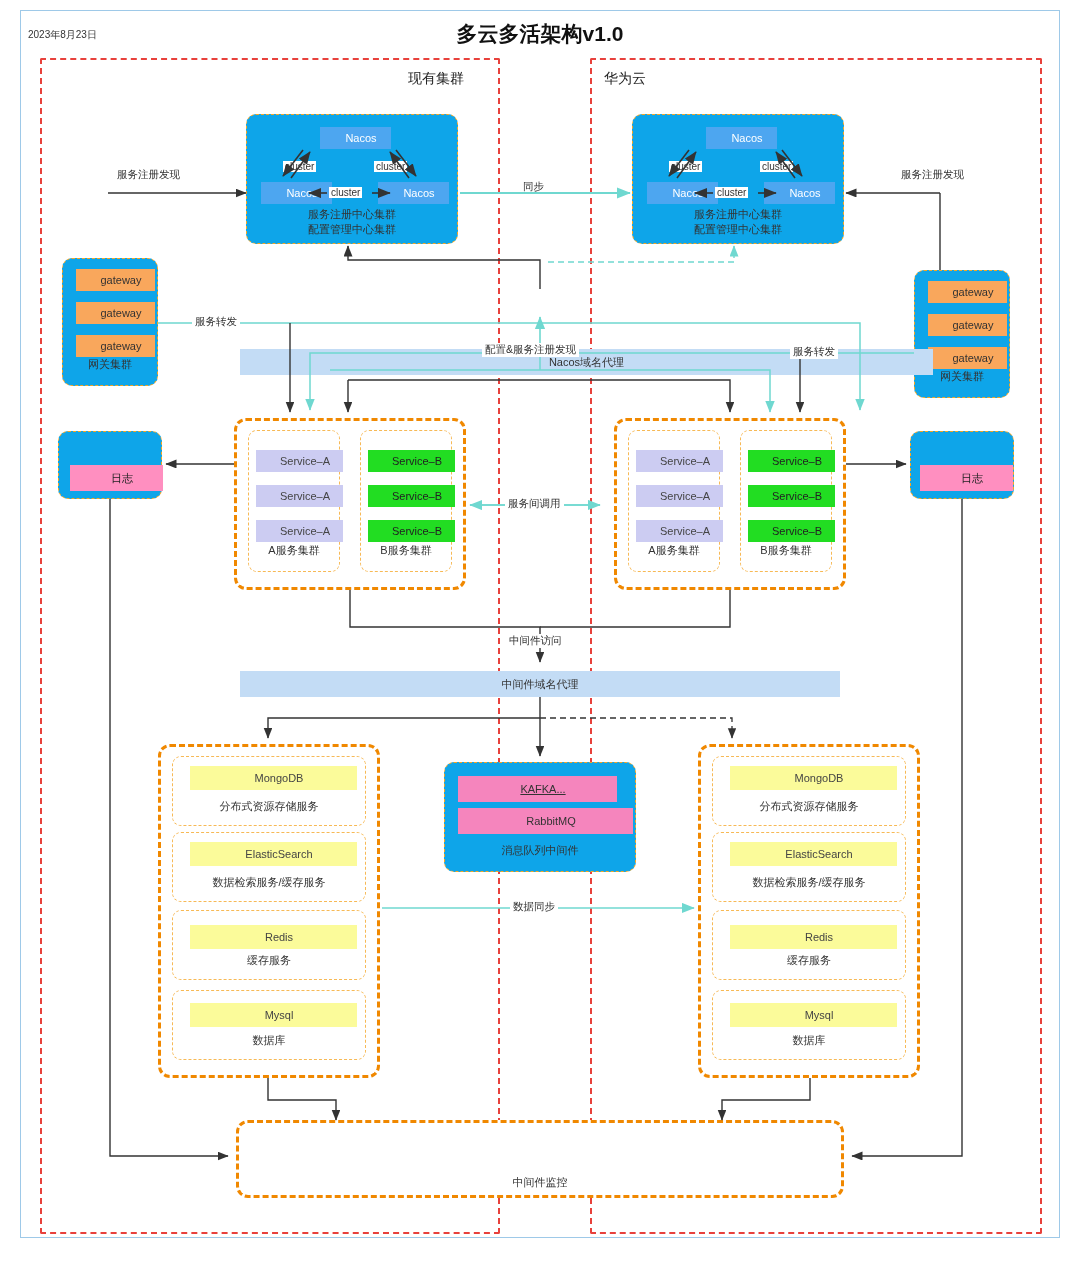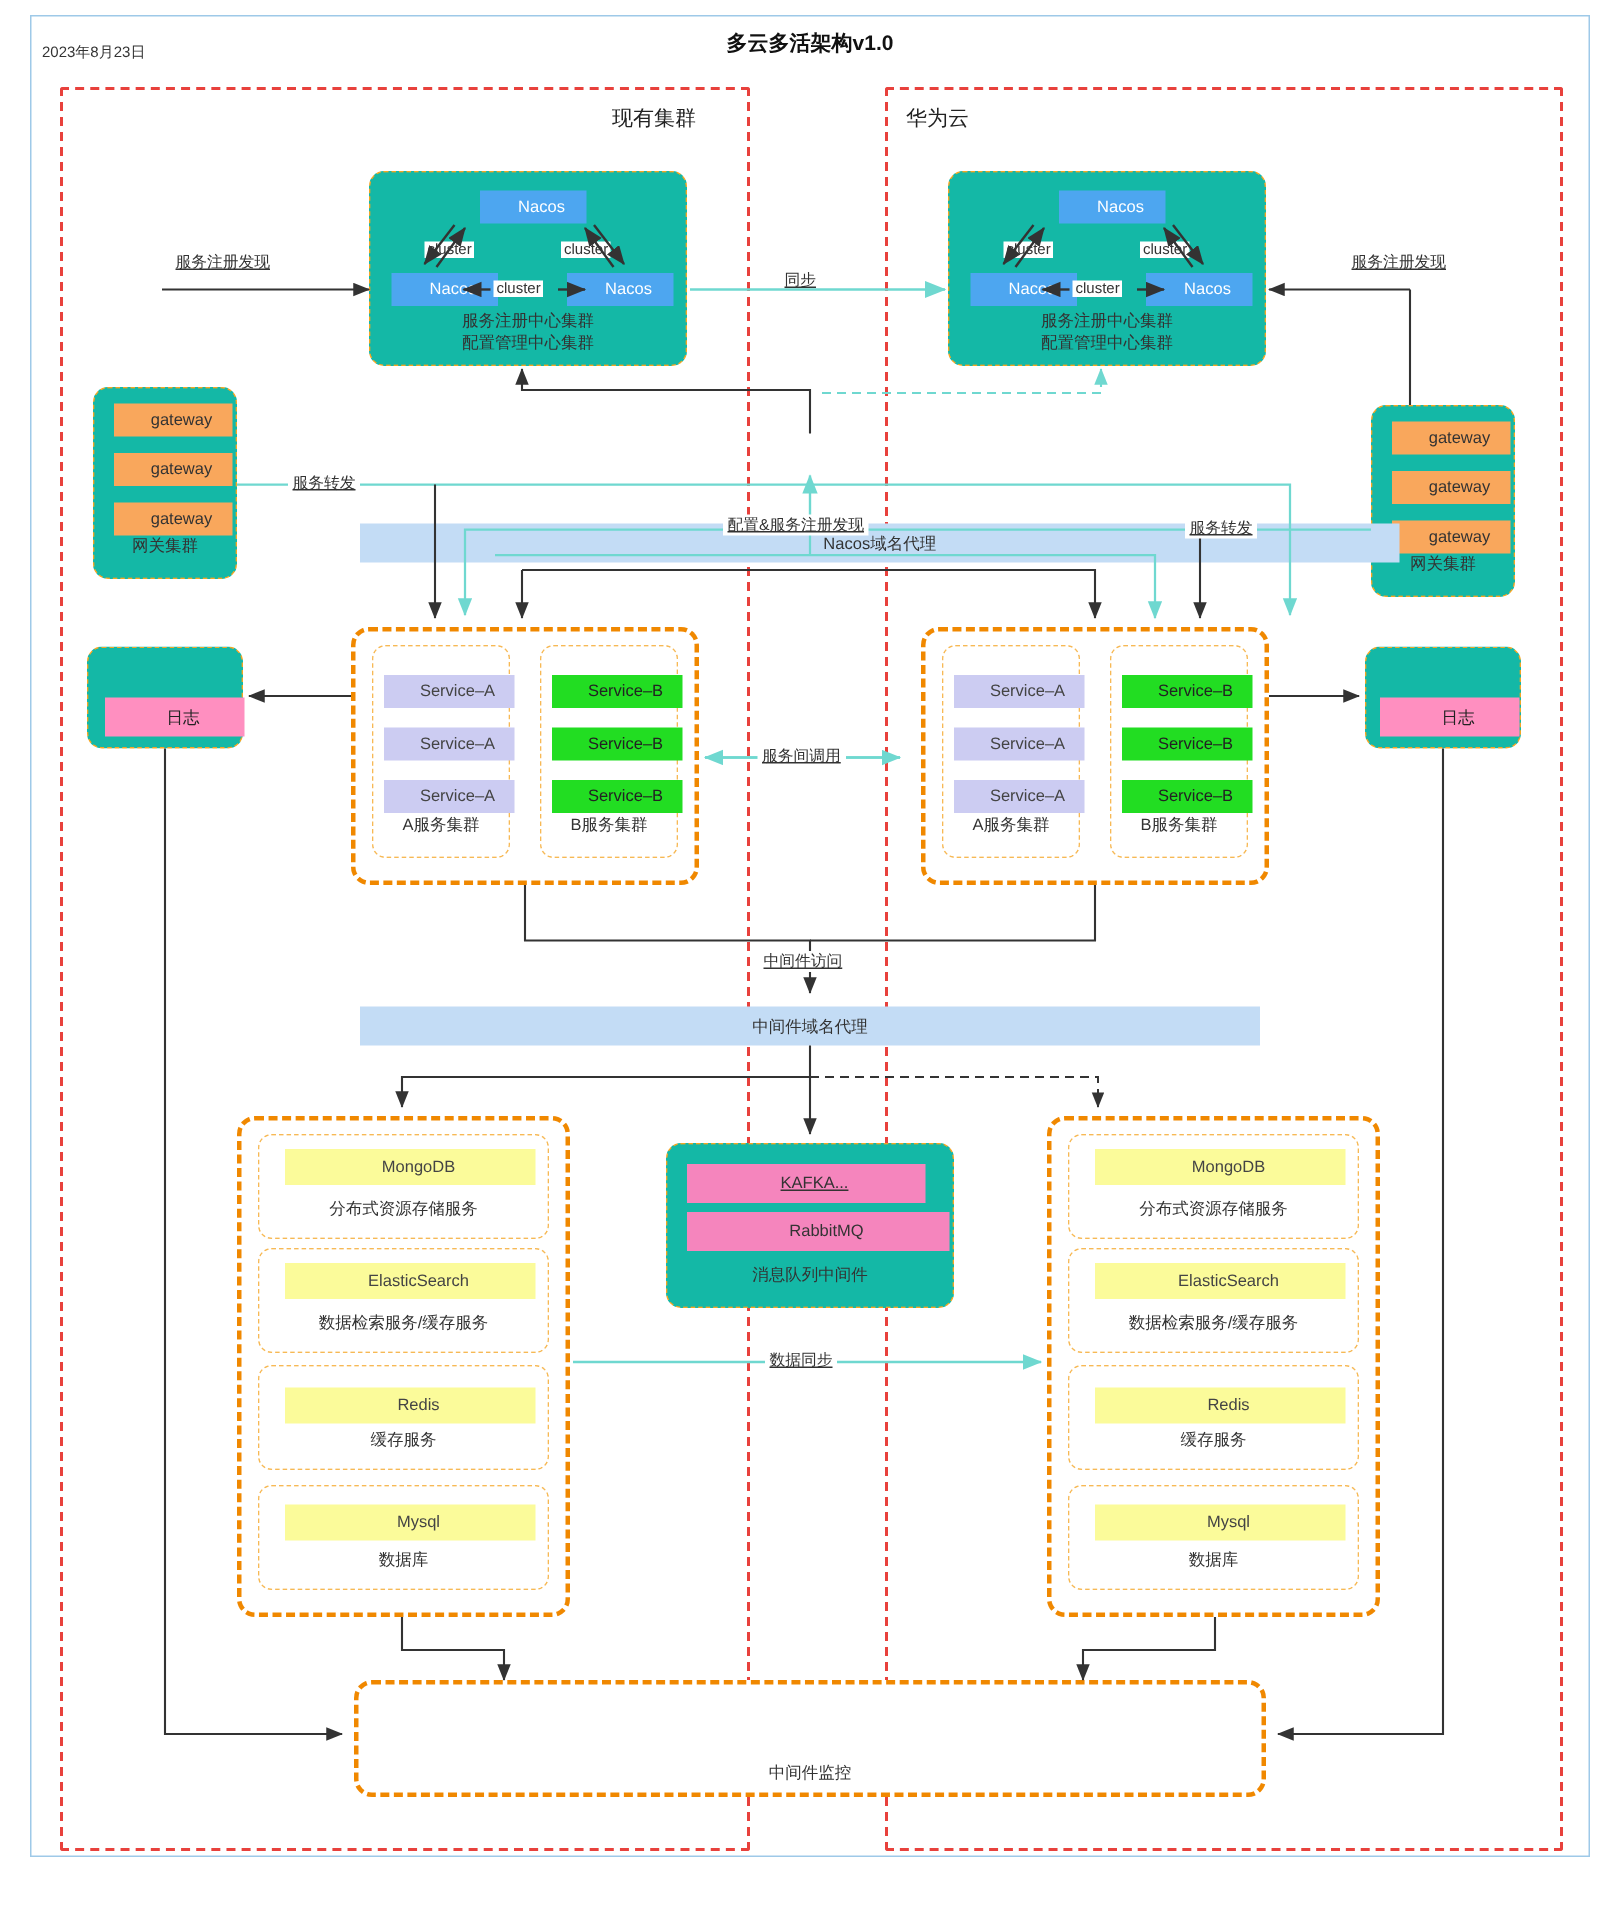--- a/index.html
+++ b/index.html
@@ -6,50 +6,50 @@
   body{font-family:"Liberation Sans","DejaVu Sans",sans-serif;}
   #canvas{position:relative;width:1080px;height:1278px;overflow:hidden;background:#fff;}
 
   .abs{position:absolute;box-sizing:border-box;}
 
   
   .outer-frame{left:20px;top:10px;width:1040px;height:1228px;border:1.5px solid #9ec9e8;background:#fff;}
 
   
   .date-label{left:28px;top:28px;font-size:10px;color:#333;letter-spacing:0px;}
-  .diagram-title{left:0;top:20px;width:1080px;text-align:center;font-size:14px;font-weight:bold;color:#111;}
+  .diagram-title{left:0;top:20px;width:1080px;text-align:center;font-size:21px;font-weight:bold;color:#111;}
 
   
   .zone{border:2.2px dashed #e8413c;border-radius:2px;background:transparent;}
   .zone-left{left:40px;top:58px;width:460px;height:1176px;}
   .zone-right{left:590px;top:58px;width:452px;height:1176px;}
   .zone-title{position:absolute;font-size:14px;color:#222;}
 
   
-  .obox{border:1.8px dashed #f5a623;border-radius:10px;background:#14b8a6;}
+  .obox{border:1.8px dashed #f5a623;border-radius:10px;background:#0ea5e9;}
   .obox-thick{border:3px dashed #f08800;border-radius:12px;background:#fff;}
   .obox-thin{border:1.3px dashed #f7b955;border-radius:9px;background:#fff;}
 
   .cap{position:absolute;width:100%;text-align:center;font-size:11px;color:#333;line-height:15px;}
 
   
   .chip{position:absolute;display:flex;align-items:center;justify-content:center;font-size:11px;color:#333;padding-left:11px;}
   .chip-nacos{background:#4da6f0;color:#fff;}
   .chip-gw{background:#f9a75c;color:#333;}
   .chip-svcA{background:#ccccf2;color:#444;}
   .chip-svcB{background:#22dd22;color:#222;}
   .chip-log{background:#ff8fc0;color:#222;margin-top:13px;}
   .chip-yellow{background:#fbfb9a;color:#444;}
   .chip-mq{background:#f585bd;color:#333;}
   .chip-mon{background:#fbd3e4;color:#333;}
   .bar-blue{background:#c3dcf5;color:#333;display:flex;align-items:center;justify-content:center;font-size:11px;}
 
   
   svg.layer{position:absolute;left:0;top:0;width:1080px;height:1278px;pointer-events:none;}
-  .lbl{position:absolute;font-size:10.5px;color:#333;background:#fff;padding:0 3px;white-space:nowrap;text-decoration:underline;}
+  .lbl{position:absolute;font-size:10.5px;color:#333;background:#fff;padding:0 3px;white-space:nowrap;}
   .lbl-sm{position:absolute;font-size:10px;color:#333;background:#fff;padding:0 2px;white-space:nowrap;}
 </style>
 </head>
 <body>
 
 <div id="canvas">
 
   <div class="abs outer-frame"></div>
 
   <div class="abs date-label">2023年8月23日</div>

